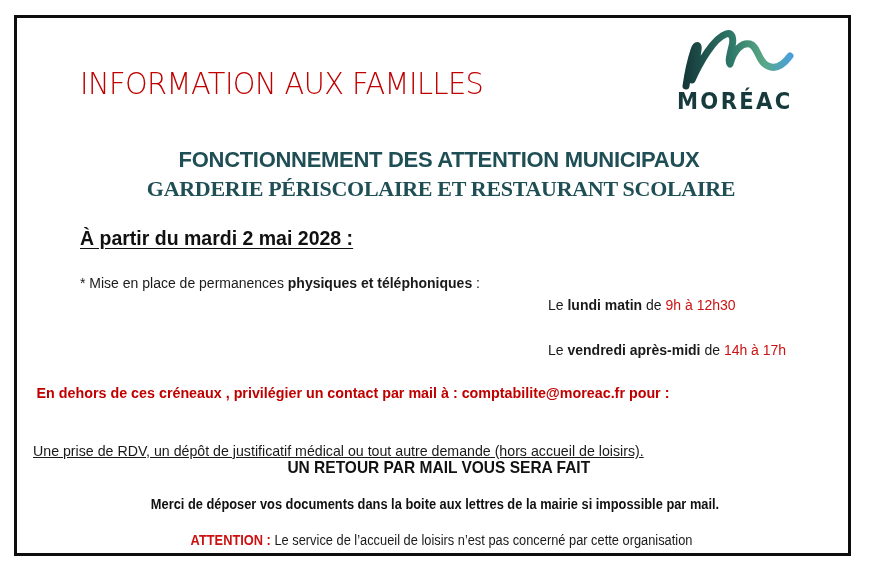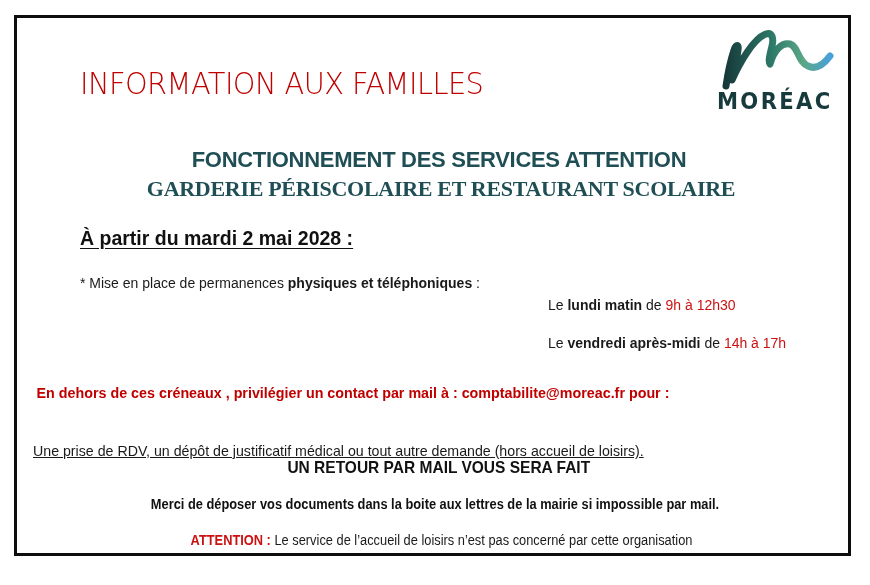--- a/index.html
+++ b/index.html
@@ -33,21 +33,21 @@
       font-size: 31px;
       color: #c00000;
       font-family: "DejaVu Sans", sans-serif;
       font-weight: 300;
       letter-spacing: -0.6px;
       transform: scaleX(0.93);
       transform-origin: left top;
     }
 
     .logo {
-      left: 712px;
+      left: 672px;
       top: 28px;
       width: 130px;
       height: 90px;
     }
     .logo-word {
       position: absolute;
       left: 5px;
       top: 60px;
       font-size: 23px;
       font-weight: bold;
@@ -87,21 +87,21 @@
       font-size: 14px;
       color: #1a1a1a;
     }
     .permanences b { font-weight: bold; }
 
     .slot {
       font-size: 14px;
       color: #1a1a1a;
     }
     .slot-1 { left: 548px; top: 297px; }
-    .slot-2 { left: 548px; top: 335px; }
+    .slot-2 { left: 548px; top: 342px; }
     .red { color: #cc1111; }
 
     .contact {
       left: 0;
       width: 688px;
       text-align: center;
       top: 385px;
       font-size: 14.3px;
       font-weight: bold;
       color: #c00000;
@@ -170,21 +170,21 @@
         <stop offset="0.45" stop-color="#2f7a6a"></stop>
         <stop offset="0.75" stop-color="#5aa886"></stop>
         <stop offset="1" stop-color="#4aa0d8"></stop>
       </linearGradient>
     </defs>
     <path d="M14 58 C16 44 20 28 22 22 C24 16 27 16 26 22 C25 30 22 44 20 52 C28 34 42 10 54 6 C60 4 62 10 60 18 C58 26 56 34 58 36 C62 22 70 14 78 16 C86 18 86 34 96 38 C104 42 112 36 118 28" fill="none" stroke="url(#wave)" stroke-width="7" stroke-linecap="round" stroke-linejoin="round"></path>
   </svg>
   <div class="logo-word">MORÉAC</div>
 </div>
 
-<div class="abs heading heading-1">FONCTIONNEMENT DES SERVICES ATTENTION</div>
+<div class="abs heading heading-1">FONCTIONNEMENT DES ATTENTION MUNICIPAUX</div>
 <div class="abs heading heading-2">GARDERIE PÉRISCOLAIRE ET RESTAURANT SCOLAIRE</div>
 
 <div class="abs date-line">À partir du mardi 2 mai 2028  :</div>
 
 <div class="abs permanences"><span>* Mise en place de permanences </span><b>physiques et téléphoniques</b><span> :</span></div>
 
 <div class="abs slot slot-1"><span>Le </span><b>lundi matin</b><span> de </span><span class="red">9h à 12h30</span></div>
 
 <div class="abs slot slot-2"><span>Le </span><b>vendredi après-midi</b><span> de </span><span class="red">14h à 17h</span></div>
 

